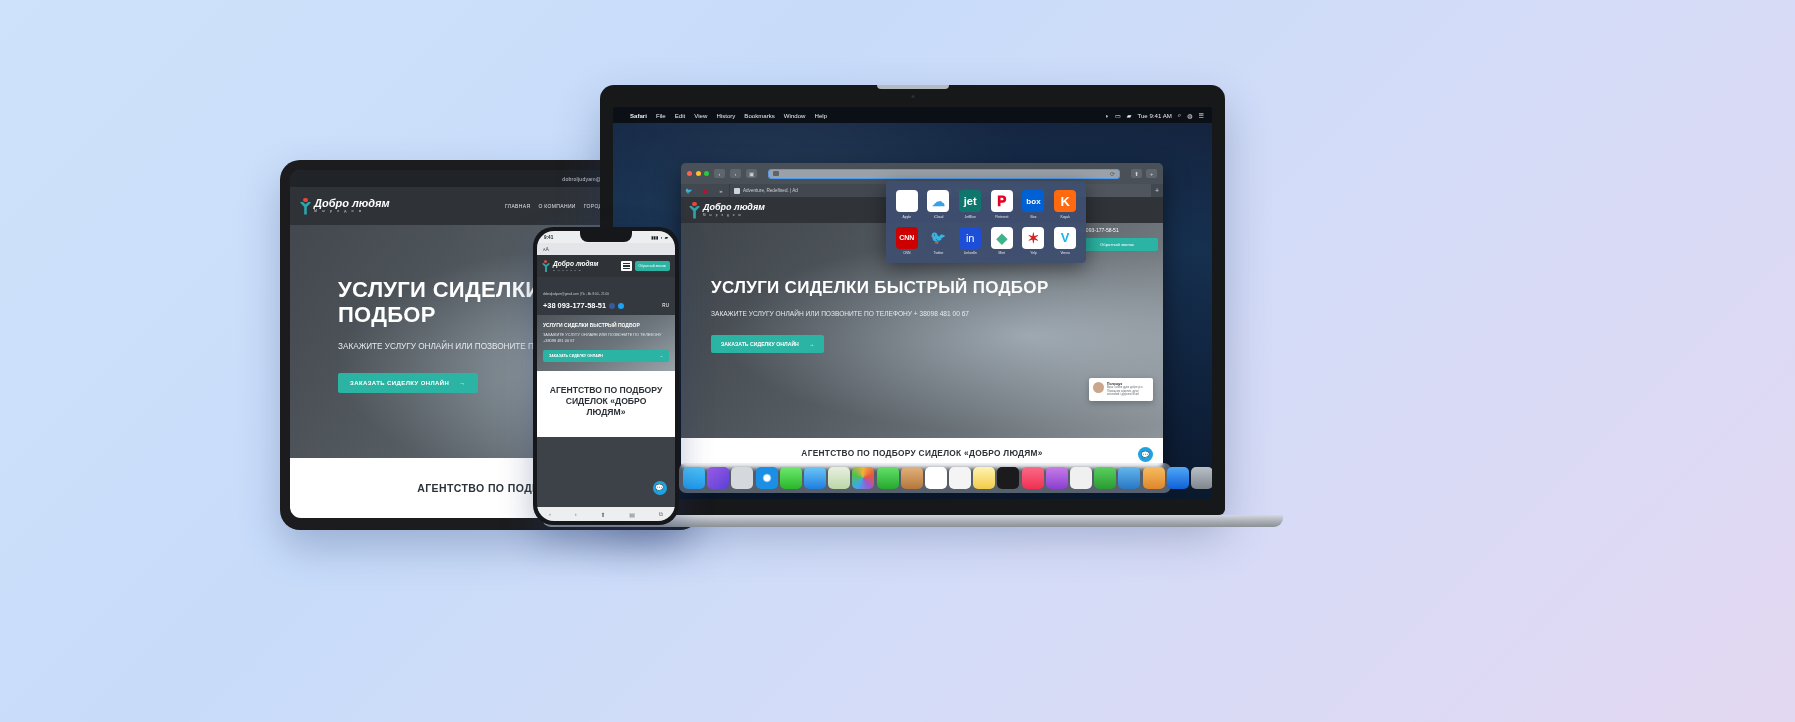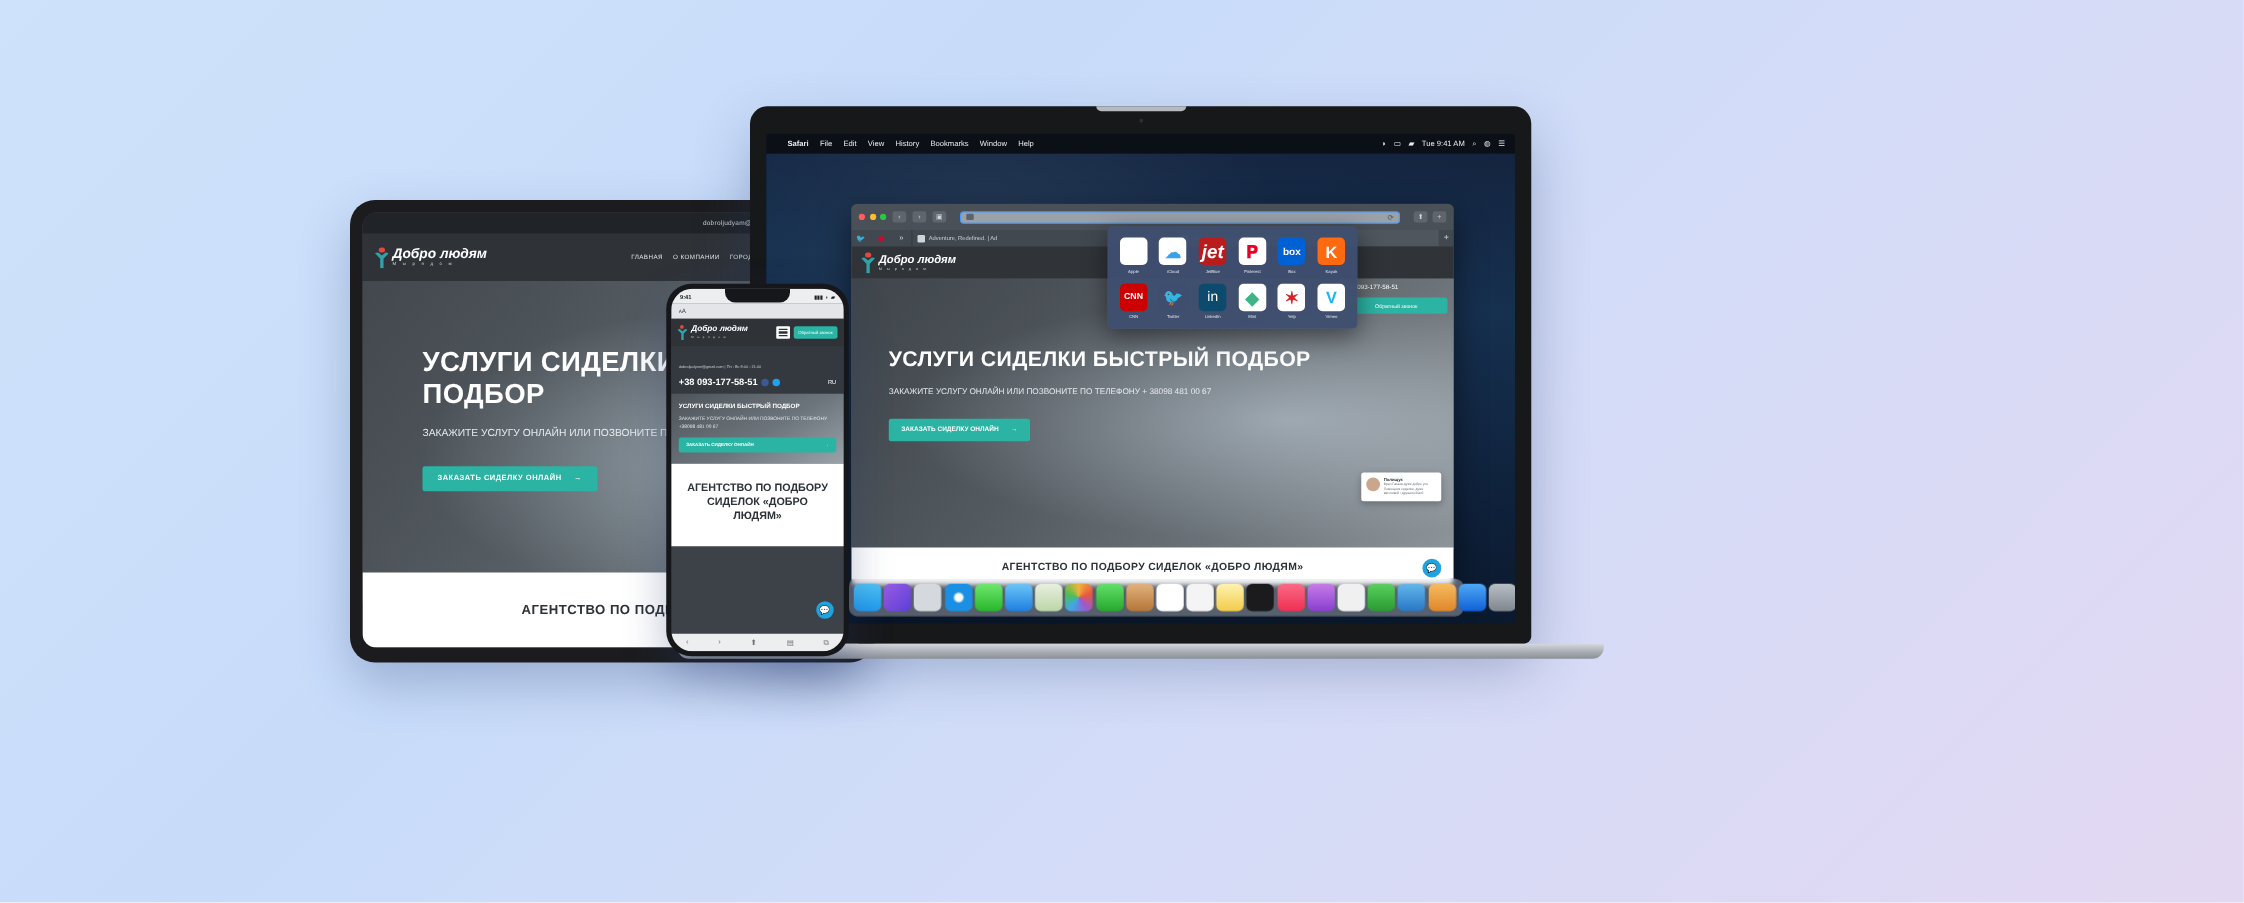--- a/index.html
+++ b/index.html
@@ -359,21 +359,21 @@
           <div class="fav-overlay">
             <div class="fav-item">
               <div class="fav-ico" style="background:#ffffff;color:#333333;font-size:13px"></div>
               <div class="fav-lab">Apple</div>
             </div>
             <div class="fav-item">
               <div class="fav-ico" style="background:#ffffff;color:#3aa0e8;font-size:13px">☁</div>
               <div class="fav-lab">iCloud</div>
             </div>
             <div class="fav-item">
-              <div class="fav-ico" style="background:#b91c1c;color:#ffffff;font-size:15px;font-style:italic">jet</div>
+              <div class="fav-ico" style="background:#0f766e;color:#ffffff;font-size:11px;">jet</div>
               <div class="fav-lab">JetBlue</div>
             </div>
             <div class="fav-item">
               <div class="fav-ico" style="background:#ffffff;color:#e60023;font-size:14px">𝐏</div>
               <div class="fav-lab">Pinterest</div>
             </div>
             <div class="fav-item">
               <div class="fav-ico" style="background:#0061d5;color:#ffffff;font-size:8px">box</div>
               <div class="fav-lab">Box</div>
             </div>
@@ -383,21 +383,21 @@
             </div>
             <div class="fav-item">
               <div class="fav-ico" style="background:#cc0000;color:#ffffff;font-size:7px">CNN</div>
               <div class="fav-lab">CNN</div>
             </div>
             <div class="fav-item">
               <div class="fav-ico" style="background:#3f4e6e;color:#1da1f2;font-size:13px">🐦</div>
               <div class="fav-lab">Twitter</div>
             </div>
             <div class="fav-item">
-              <div class="fav-ico" style="background:#0c4a6e;color:#ffffff;font-size:11px;font-weight:400">in</div>
+              <div class="fav-ico" style="background:#1d4ed8;color:#ffffff;font-size:11px;font-weight:400">in</div>
               <div class="fav-lab">LinkedIn</div>
             </div>
             <div class="fav-item">
               <div class="fav-ico" style="background:#ffffff;color:#3eb489;font-size:14px">◆</div>
               <div class="fav-lab">Mint</div>
             </div>
             <div class="fav-item">
               <div class="fav-ico" style="background:#ffffff;color:#d32323;font-size:14px">✶</div>
               <div class="fav-lab">Yelp</div>
             </div>

